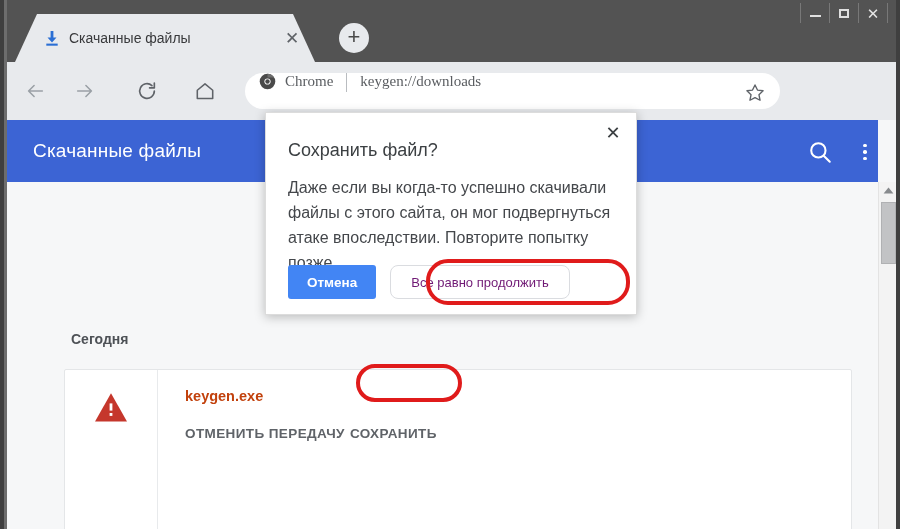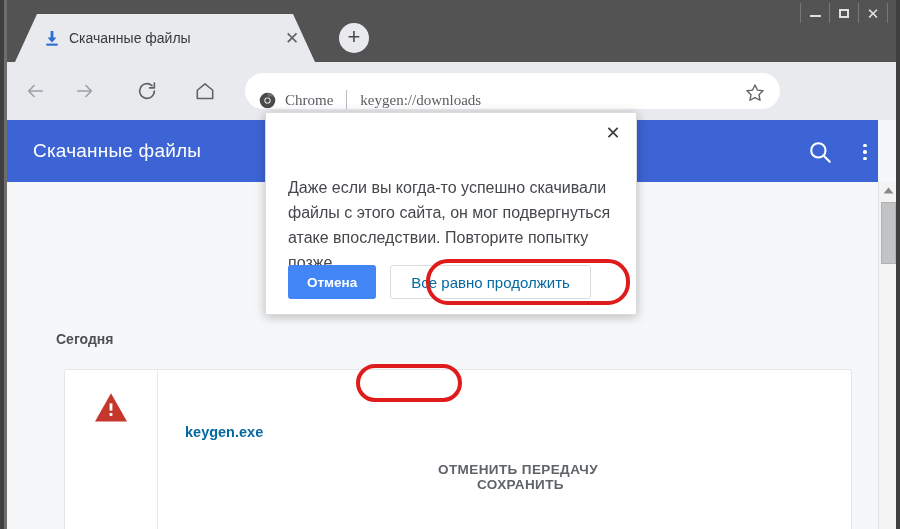--- a/index.html
+++ b/index.html
@@ -75,21 +75,21 @@
     display:flex; align-items:center;
   }
   .tb-icon {
     width:44px; height:44px; margin-left:6px;
     display:flex; align-items:center; justify-content:center;
     color:#8a8d91;
   }
   #omnibox {
     position:absolute; left:238px; top:11px; width:535px; height:36px;
     background:#fff; border-radius:18px;
-    display:flex; align-items:flex-end; padding:0 14px;
+    display:flex; align-items:flex-start; padding:0 14px;
   }
   #omnibox-chrome-icon { width:17px; height:17px; flex:none; }
   #omnibox-brand {
     font-size:15px; color:#5a5d61; margin-left:9px;
     font-family:"Liberation Serif","DejaVu Serif", serif;
   }
   #omnibox-sep {
     width:1px; height:19px; background:#b9bcc0; margin:0 13px;
   }
   #omnibox-url {
@@ -131,21 +131,21 @@
   }
   #page-menu-btn {
     position:absolute; left:848px; top:18px; width:20px; height:28px;
     display:flex; flex-direction:column; align-items:center;
     justify-content:center; gap:3px;
   }
   #page-menu-btn i { display:block; width:3.5px; height:3.5px; border-radius:50%; background:#fff; }
 
   
   #day-heading {
-    position:absolute; left:49px; top:211px;
+    position:absolute; left:64px; top:211px;
     font-size:14px; color:#4d5156; font-weight:bold;
   }
 
   
   .download-card {
     position:absolute; left:57px; width:788px;
     background:#fff; border:1px solid #e4e6e8;
     border-radius:2px;
   }
   #card-1 { top:249px; height:166px; }
@@ -153,35 +153,34 @@
   .card-icon-cell {
     position:absolute; left:0; top:0; width:93px; height:100%;
     border-right:1px solid #e8eaec;
     display:flex; align-items:center; justify-content:center;
   }
   #card-1 .card-icon-cell { align-items:flex-start; padding-top:22px; }
 
   .card-body { position:absolute; left:93px; top:0; right:0; height:100%; padding:18px 0 0 27px; }
 
   .file-name {
-    font-size:14.5px; color:#0369a1; font-weight:bold;
+    font-size:14.5px; color:#c2410c; font-weight:bold;
     margin-bottom:5px;
-    margin-top:36px;
   }
   .file-url {
     font-size:14px; color:#86898d;
     white-space:nowrap; overflow:hidden; text-overflow:ellipsis;
     width:640px;
     font-family:"Liberation Sans", sans-serif;
   }
   .danger-note {
     font-size:14px; color:#5c6065; margin-top:24px;
   }
   .card-actions {
-    display:flex; align-items:center; margin-top:22px; gap:0;flex-direction:column;
+    display:flex; align-items:center; margin-top:22px; gap:0;
   }
   .action-link {
     font-size:13.5px; color:#5f6368; font-weight:bold;
     letter-spacing:.4px; text-transform:uppercase;
   }
   #save-action { margin-left:5px; }
 
   
   #warning-triangle { width:34px; height:31px; }
 
@@ -223,22 +222,22 @@
     position:absolute; left:22px; top:152px;
     display:flex; align-items:center; gap:14px;
   }
   #btn-cancel {
     height:34px; padding:0 19px; background:#4285f4; color:#fff;
     border:none; border-radius:3px; font-size:13.5px; font-weight:bold;
     font-family:"Liberation Sans", sans-serif;
     display:flex; align-items:center;
   }
   #btn-proceed {
-    height:34px; padding:0 20px; background:#fff; color:#0369a1;
-    border:1px solid #dadce0; border-radius:3px; font-size:15px;
+    height:34px; padding:0 20px; background:#fff; color:#701a75;
+    border:1px solid #dadce0; border-radius:8px; font-size:13px;
     font-family:"Liberation Sans", sans-serif;
     display:flex; align-items:center;
   }
 
   
   .annotation-ring {
     position:absolute; border:4px solid #e01b1b; border-radius:22px;
     pointer-events:none; z-index:35;
   }
   #annotation-proceed { left:426px; top:259px; width:204px; height:46px; }
@@ -376,20 +375,21 @@
           <path d="M5.5 0.6 10.4 6.4H0.6z" fill="#878a8d"></path>
         </svg>
       </div>
       <div id="scroll-thumb"></div>
     </div>
   </div>
 
   <div id="save-dialog">
     <div id="dialog-close">✕</div>
 
+    <div id="dialog-title">Сохранить файл?</div>
 
     <div id="dialog-text">Даже если вы когда-то успешно скачивали файлы с этого сайта, он мог подвергнуться атаке впоследствии. Повторите попытку позже.</div>
 
     <div id="dialog-buttons">
       <button id="btn-cancel">Отмена</button>
       <button id="btn-proceed">Все равно продолжить</button>
     </div>
   </div>
 
   <div class="annotation-ring" id="annotation-proceed"></div>

